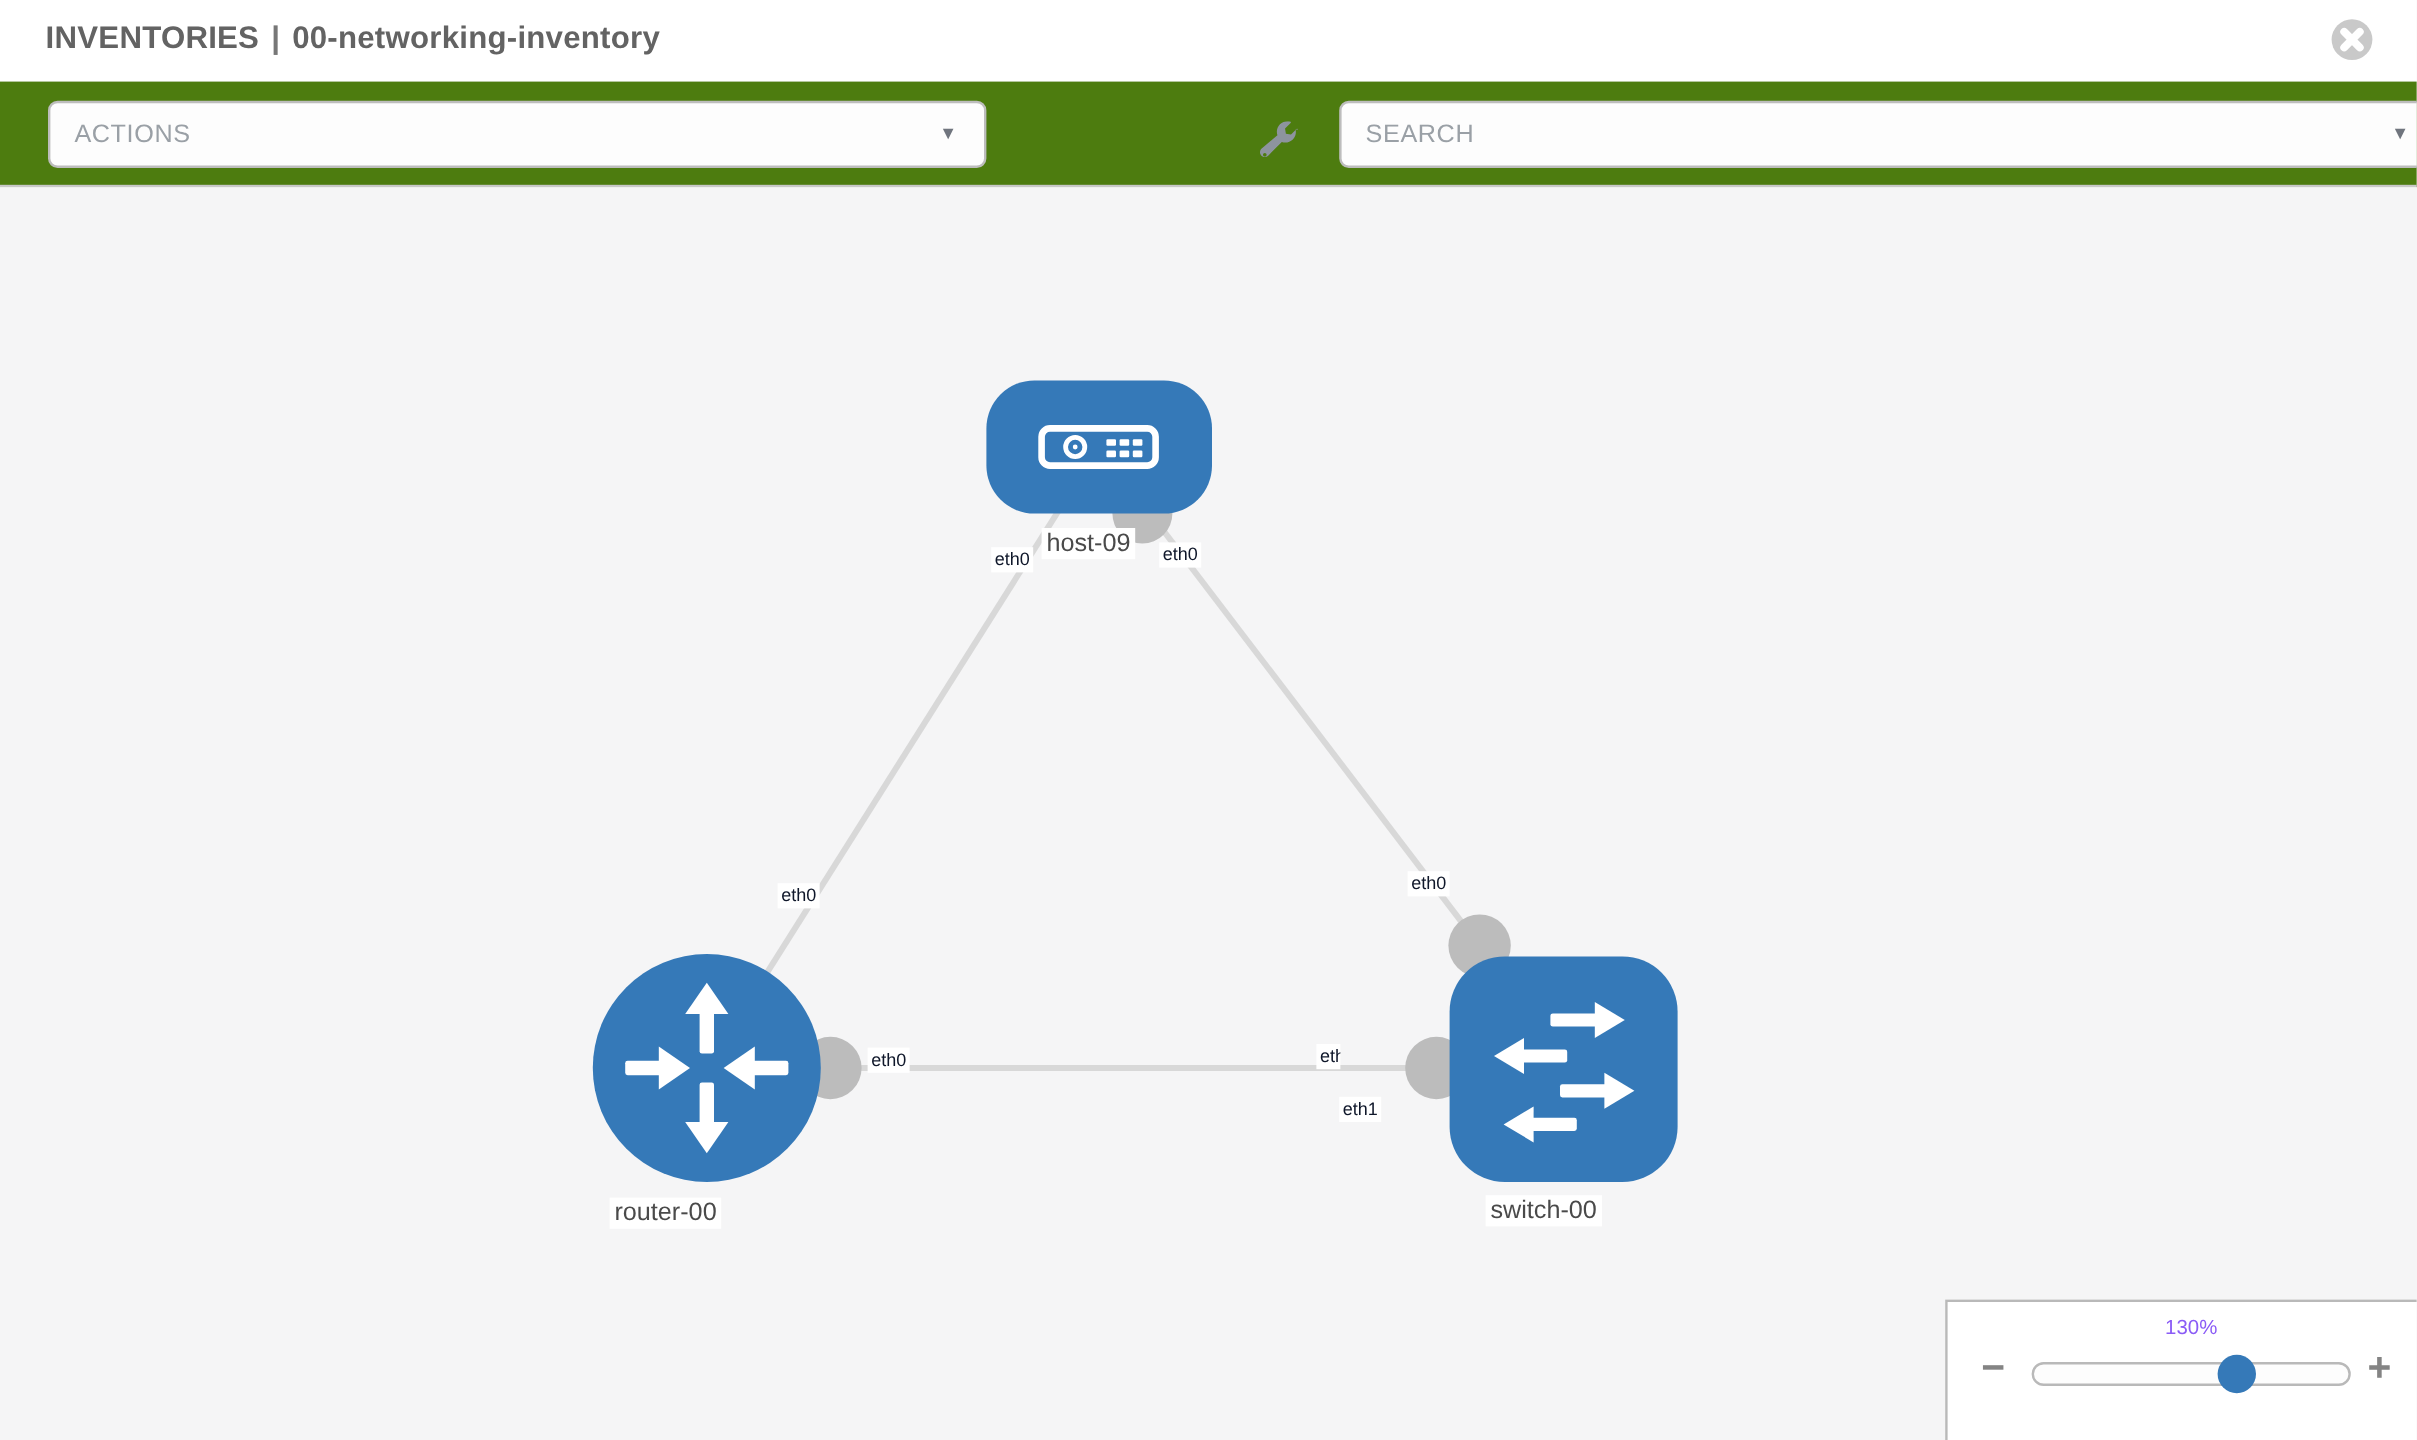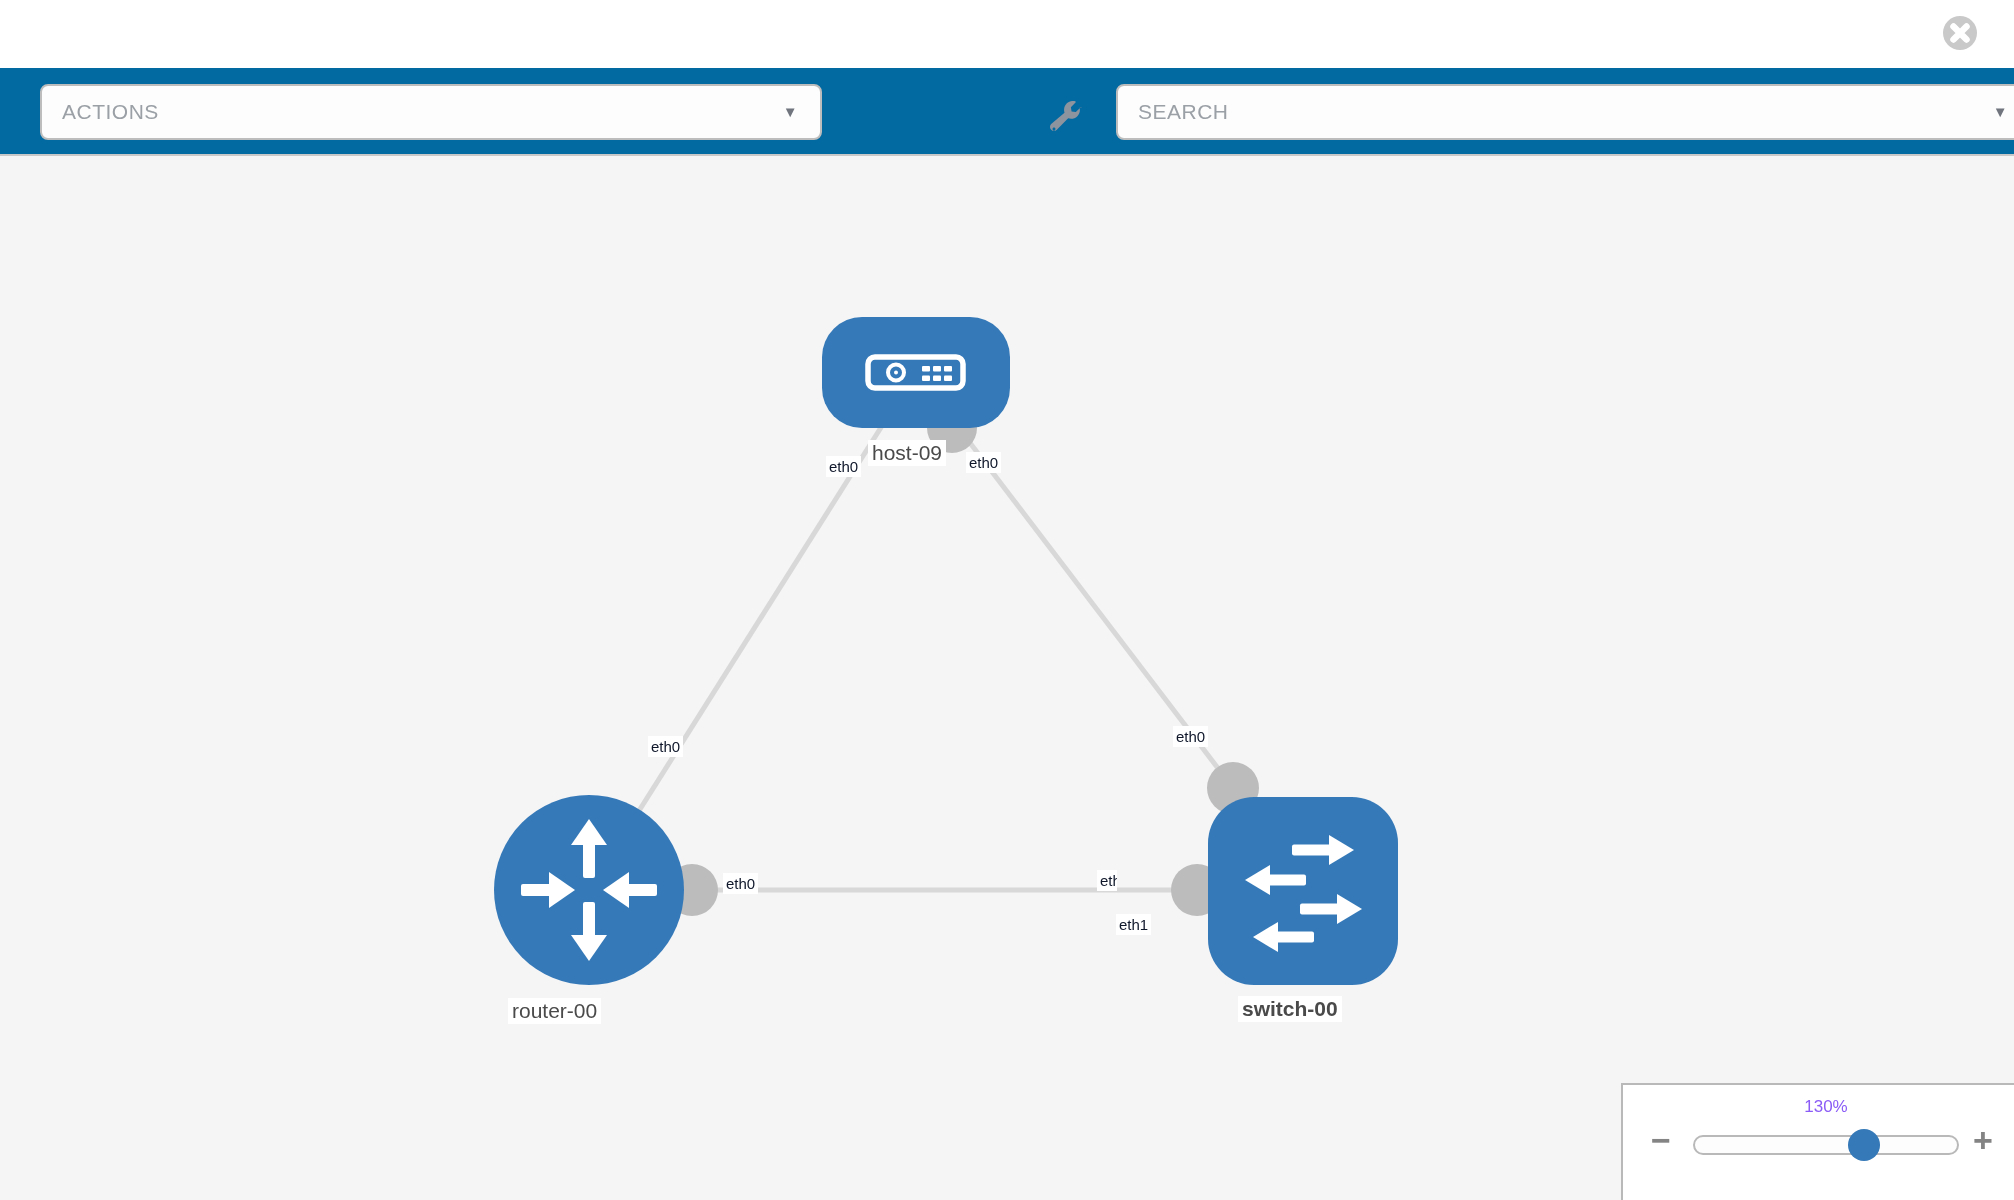--- a/index.html
+++ b/index.html
@@ -22,21 +22,21 @@
   }
   .page-title .divider { margin: 0 10px; color: #777; }
   .close-btn {
     position: absolute; left: 1942px; top: 15px; width: 36px; height: 36px;
     border: none; background: transparent; cursor: pointer; padding: 0;
   }
 
   
   .toolbar {
     position: absolute; left: 0; top: 68px; width: 2014px; height: 88px;
-    background: #0369a1;
+    background: #4d7c0f;
     border-bottom: 2px solid #c8c8c8;
   }
   .select-box {
     position: absolute; top: 16px; height: 56px;
     background: #fdfdfd;
     border: 2px solid #bdbdbd; border-radius: 8px;
     display: flex; align-items: center;
     padding: 0 20px;
     font-size: 21px; color: #9aa0a6; letter-spacing: 0.5px;
     cursor: pointer;
@@ -101,20 +101,23 @@
   }
   .zoom-thumb {
     position: absolute; left: 225px; top: 44px; width: 32px; height: 32px;
     border-radius: 50%; background: #3579b8; border: none; cursor: grab;
   }
 </style>
 </head>
 <body>
 
 <div class="header">
+  <div class="page-title">
+    <span>INVENTORIES</span><span class="divider">|</span><span>00-networking-inventory</span>
+  </div>
   <button class="close-btn">
     <span>
       <svg width="36" height="36" viewBox="0 0 36 36">
         <circle cx="18" cy="18" r="17" fill="#c9c9c9"></circle>
         <path d="M11.5 11.5 L24.5 24.5 M24.5 11.5 L11.5 24.5" stroke="#ffffff" stroke-width="6.5" stroke-linecap="round"></path>
       </svg>
     </span>
   </button>
 </div>
 
@@ -205,21 +208,21 @@
           <polygon points="154,112 129,97 129,127"></polygon>
           <rect x="66" y="134.5" width="40" height="11" rx="2"></rect>
           <polygon points="45,140 70,125 70,155"></polygon>
         </g>
       </svg>
     </span>
   </div>
 
   <span class="node-label" style="left:868px; top:284px;">host-09</span>
   <span class="node-label" style="left:508px; top:842px;">router-00</span>
-  <span class="node-label" style="left:1238px; top:840px;font-weight:bold;">switch-00</span>
+  <span class="node-label" style="left:1238px; top:840px;">switch-00</span>
 
   <span class="port-label" style="left:826px; top:300px;">eth0</span>
   <span class="port-label" style="left:966px; top:296px;">eth0</span>
   <span class="port-label" style="left:648px; top:580px;">eth0</span>
   <span class="port-label" style="left:1173px; top:570px;">eth0</span>
   <span class="port-label" style="left:723px; top:717px;">eth0</span>
   <span class="port-label port-clip" style="left:1097px; top:714px;">eth0</span>
   <span class="port-label" style="left:1116px; top:714px;margin-top:44px;">eth1</span>
 
   <div class="zoom-panel">

